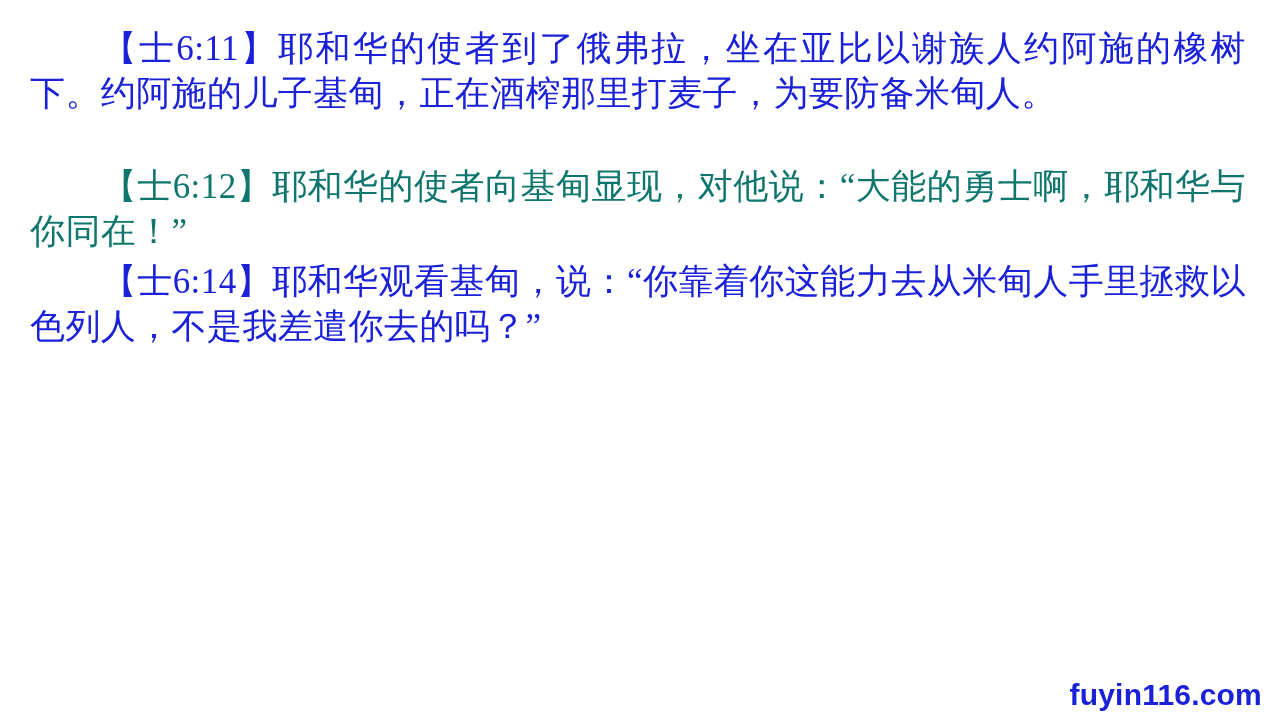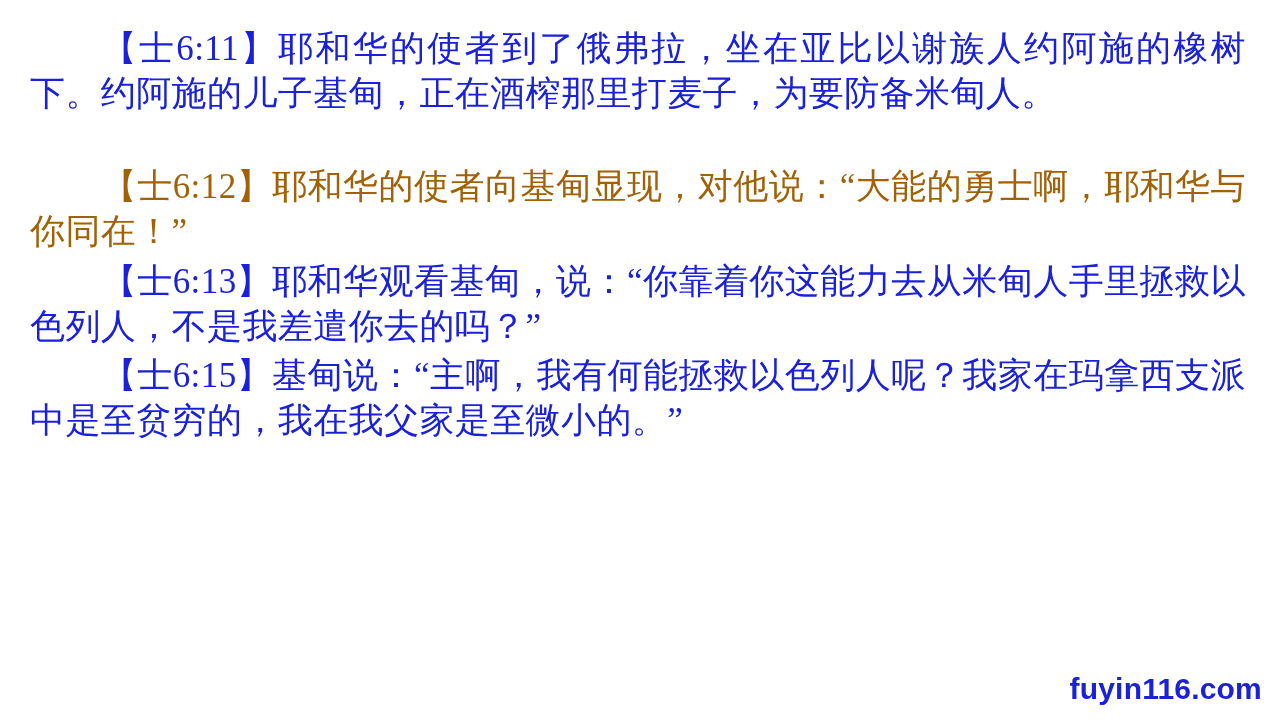--- a/index.html
+++ b/index.html
@@ -30,37 +30,36 @@
     text-indent: 2.05em;
     margin: 0 0 4px 0;
     letter-spacing: 0.4px;
     text-align: justify;
     text-justify: inter-ideograph;
     font-weight: 500;
   }
   .watermark {
     position: absolute;
     right: 18px;
-    bottom: 14px;
+    bottom: 8px;
     color: #1a21d8;
     font-family: "Liberation Sans", sans-serif;
     font-size: 30px;
     font-weight: 600;
     letter-spacing: 0.2px;
   }
 </style>
 </head>
 <body style="background: rgb(255, 255, 255);">
 
 <div id="slide">
 
   <p class="verse" style="color: rgb(26, 33, 216);"><span>【士6:11】</span><span>耶和华的使者到了俄弗拉，坐在亚比以谢族人约阿施的橡树下。约阿施的儿子基甸，正在酒榨那里打麦子，为要防备米甸人。</span></p>
 
-  <p class="verse" style="color: #a16207; margin-top: 48px;"><span>【士6:12】</span><span>耶和华的使者向基甸显现，对他说：“大能的勇士啊，耶和华与你同在！”</span></p>
+  <p class="verse" style="color: #0f766e; margin-top: 48px;"><span>【士6:12】</span><span>耶和华的使者向基甸显现，对他说：“大能的勇士啊，耶和华与你同在！”</span></p>
 
 
-  <p class="verse" style="color: rgb(26, 33, 216);"><span>【士6:13】</span><span>耶和华观看基甸，说：“你靠着你这能力去从米甸人手里拯救以色列人，不是我差遣你去的吗？”</span></p>
+  <p class="verse" style="color: rgb(26, 33, 216);"><span>【士6:14】</span><span>耶和华观看基甸，说：“你靠着你这能力去从米甸人手里拯救以色列人，不是我差遣你去的吗？”</span></p>
 
-  <p class="verse" style="color: rgb(26, 33, 216);"><span>【士6:15】</span><span>基甸说：“主啊，我有何能拯救以色列人呢？我家在玛拿西支派中是至贫穷的，我在我父家是至微小的。”</span></p>
 
 
   <div class="watermark" style="color: rgb(26, 33, 216);">fuyin116.com</div>
 </div>
 
 </body></html>

